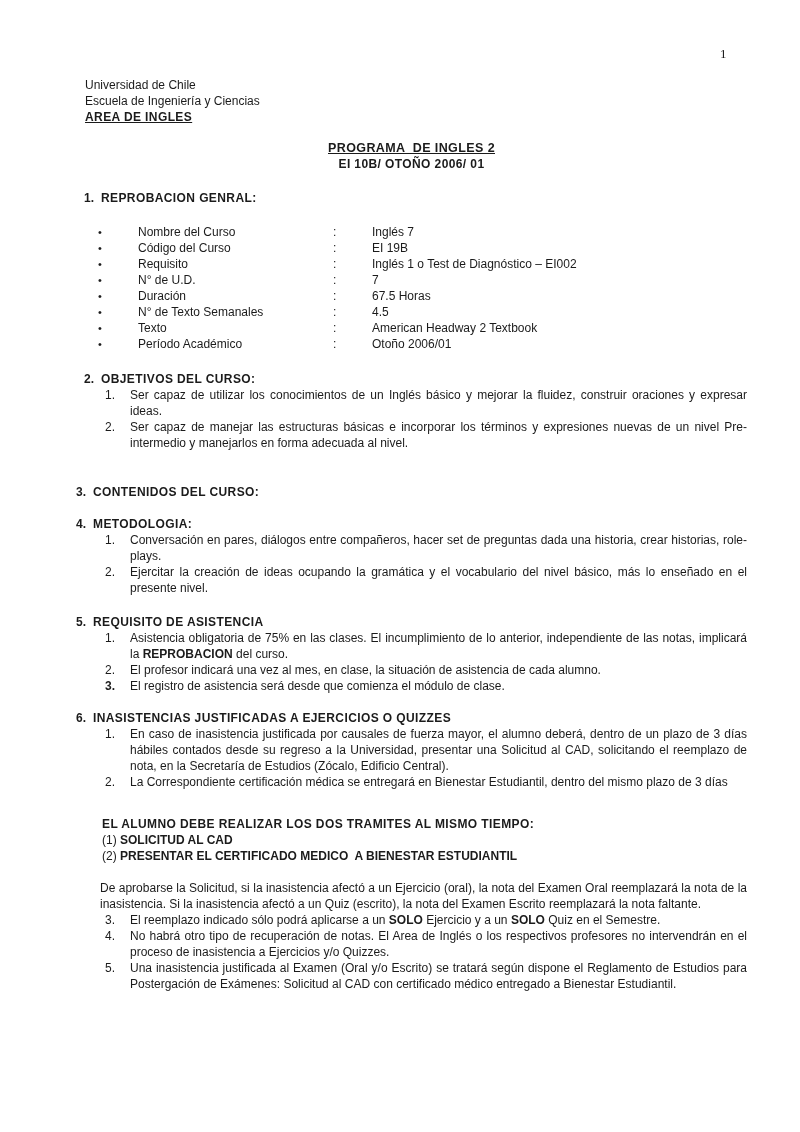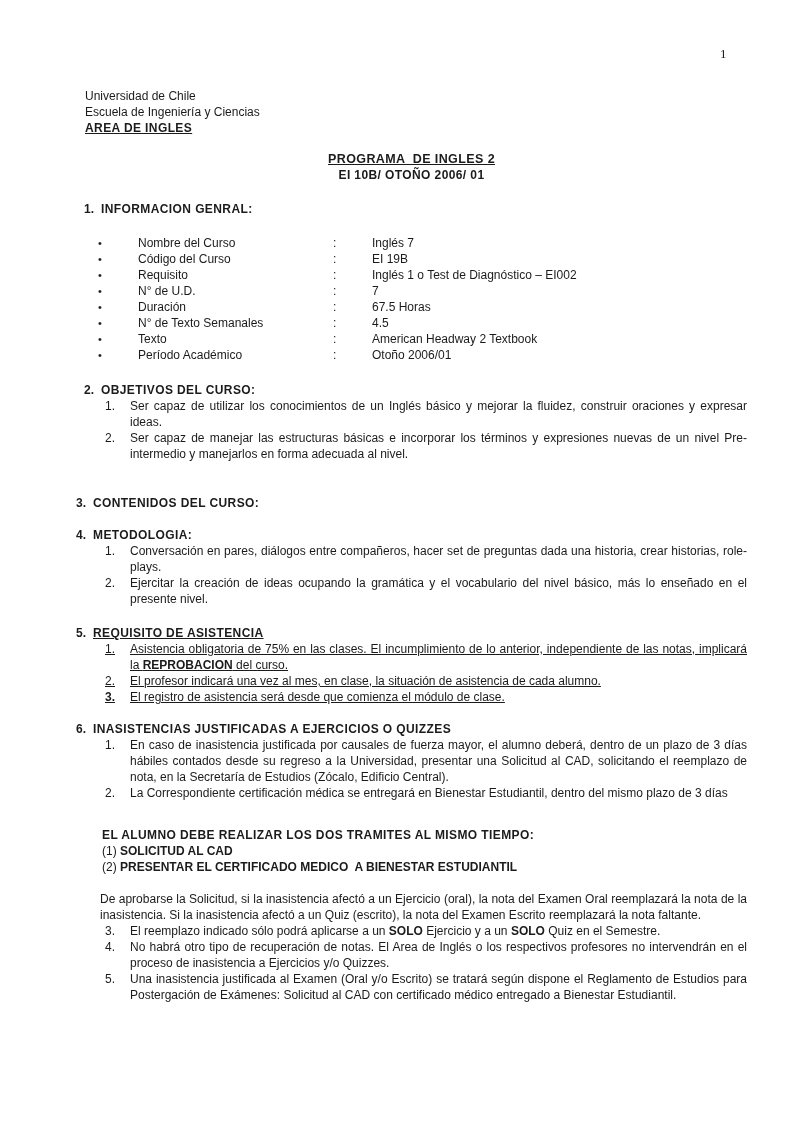--- a/index.html
+++ b/index.html
@@ -16,21 +16,21 @@
     color: #1b1b1b;
     overflow: hidden;
   }
   .pagenum {
     position: absolute;
     top: 46px;
     left: 720px;
     font-family: "Liberation Serif", serif;
     font-size: 13px;
   }
-  .org { margin-left: 9px; margin-top: 42px; }
+  .org { margin-left: 9px; margin-top: 31px; }
   .org3 {
     font-weight: bold;
     text-decoration: underline;
     letter-spacing: 0.4px;
   }
   .titleblock { text-align: center; margin-top: 15px; font-weight: bold; }
   .tmain {
     font-size: 12.5px;
     text-decoration: underline;
     letter-spacing: 0.4px;
@@ -39,21 +39,21 @@
   .keep { white-space: pre-wrap; }
 
   .sec-head { font-weight: bold; letter-spacing: 0.4px; }
   .sec-num { display: inline-block; min-width: 17px; letter-spacing: 0; }
   .indent8 { margin-left: 8px; }
 
   .sec1 { margin-top: 18px; }
   .sec2 { margin-top: 19px; }
   .sec3 { margin-top: 33px; }
   .sec4 { margin-top: 16px; }
-  .sec5 { margin-top: 18px; text-decoration: underline; }
+  .sec5 { margin-top: 18px; }
   .sec6 { margin-top: 16px; }
 
   
   .info-table { margin-top: 18px; margin-left: 22px; }
   .irow { display: flex; }
   .ibullet { flex: 0 0 40px; font-size: 11px; }
   .ilabel { flex: 0 0 195px; }
   .icolon { flex: 0 0 39px; }
   .ivalue { flex: 1; }
 
@@ -90,21 +90,21 @@
     <div class="org3">AREA DE INGLES</div>
   </div>
 
   <div class="titleblock">
     <div><span class="tmain keep">PROGRAMA  DE INGLES 2</span></div>
     <div class="tsub keep">EI 10B/ OTOÑO 2006/ 01</div>
   </div>
 
   <div class="sec1">
     <div class="sec-head indent8">
-      <span class="sec-num">1.</span><span>INFORMACION GENRAL:</span>
+      <span class="sec-num">1.</span><span>REPROBACION GENRAL:</span>
     </div>
     <div class="info-table">
       <div class="irow">
         <span class="ibullet">•</span>
         <span class="ilabel">Nombre del Curso</span>
         <span class="icolon">:</span>
         <span class="ivalue">Inglés 7</span>
       </div>
       <div class="irow">
         <span class="ibullet">•</span>

